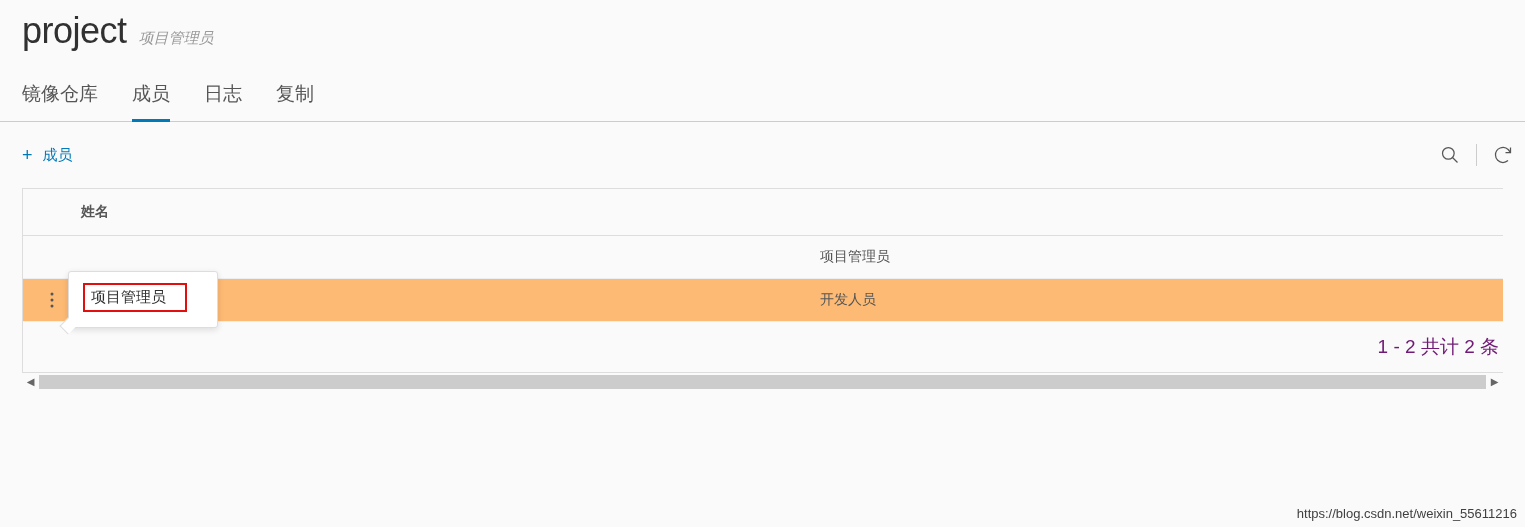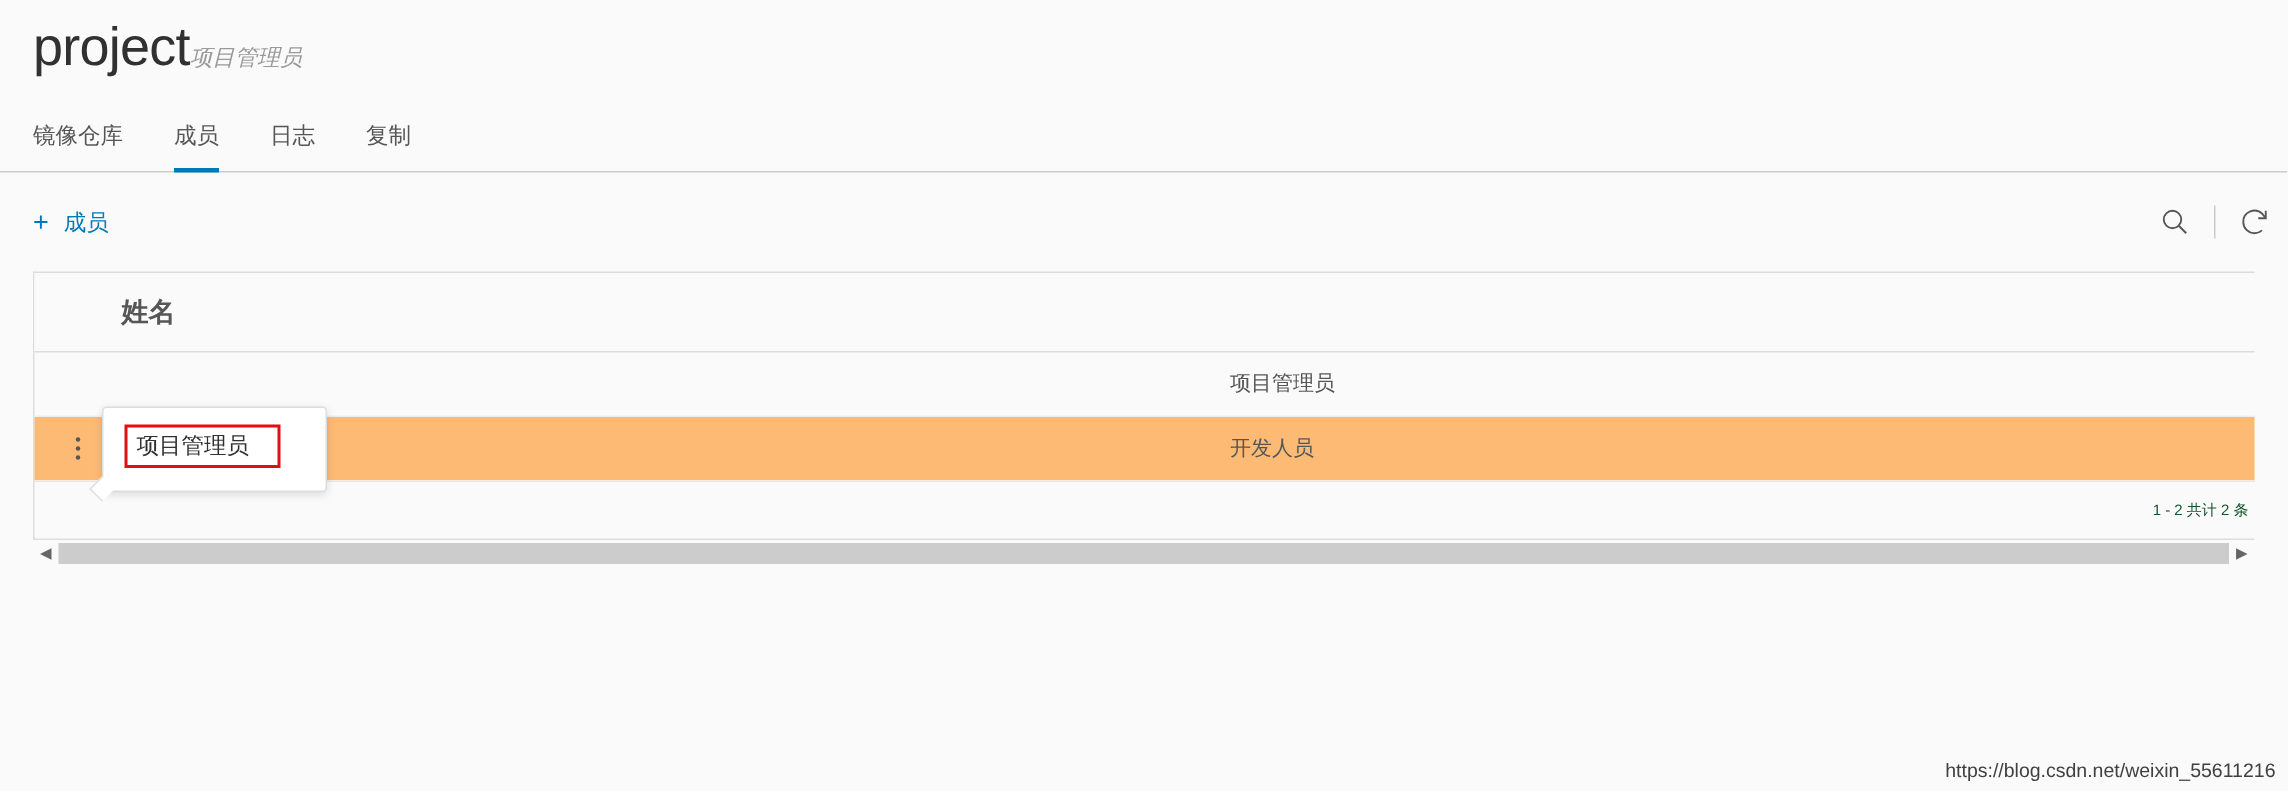--- a/index.html
+++ b/index.html
@@ -9,40 +9,41 @@
       color: #565656;
       width: 1525px;
       height: 527px;
       overflow: hidden;
       position: relative;
     }
     .header {
       padding: 10px 22px 0 22px;
       display: flex;
       align-items: baseline;
+      gap: 12px;
     }
     .header-title {
       font-size: 36px;
       font-weight: 300;
       color: #313131;
       letter-spacing: -0.5px;
     }
     .header-subtitle {
       font-size: 15px;
       color: #9a9a9a;
       font-style: italic;
     }
     .tabs {
       display: flex;
       gap: 34px;
       padding: 28px 22px 0 22px;
       border-bottom: 1px solid #cccccc;
     }
     .tab {
-      font-size: 15px;
+      font-size: 19px;
       color: #565656;
       padding-bottom: 12px;
       cursor: pointer;
       border-bottom: 3px solid transparent;
       position: relative;
       top: 1px;
     }
     .tab.active {
       border-bottom-color: #0079b8;
     }
@@ -87,21 +88,21 @@
     .table-container {
       margin: 0 22px;
       border: 1px solid #ddd;
       border-right: none;
       position: relative;
     }
     .table-header {
       display: flex;
       background: #fafafa;
       border-bottom: 1px solid #ddd;
-      font-size: 18px;
+      font-size: 14px;
       font-weight: 600;
       color: #565656;
     }
     .th-actions { width: 58px; }
     .th-name { flex: 1; padding: 14px 0; }
     .th-role { width: 695px; padding: 14px 0; border-left: 1px solid #eee; padding-left: 12px; }
     .table-row {
       display: flex;
       border-bottom: 1px solid #eee;
       font-size: 14px;
@@ -126,22 +127,22 @@
       align-items: center;
       justify-content: center;
       color: #565656;
     }
     .td-name { flex: 1; padding: 12px 0; }
     .td-role { width: 695px; padding: 12px 0 12px 12px; }
     .table-footer {
       display: flex;
       justify-content: flex-end;
       padding: 12px 4px;
-      font-size: 10px;
-      color: #14532d;
+      font-size: 19px;
+      color: #701a75;
     }
     .hscroll {
       margin: 0 22px;
       height: 17px;
       display: flex;
       align-items: center;
       background: #fafafa;
     }
     .hscroll-arrow {
       width: 17px;

